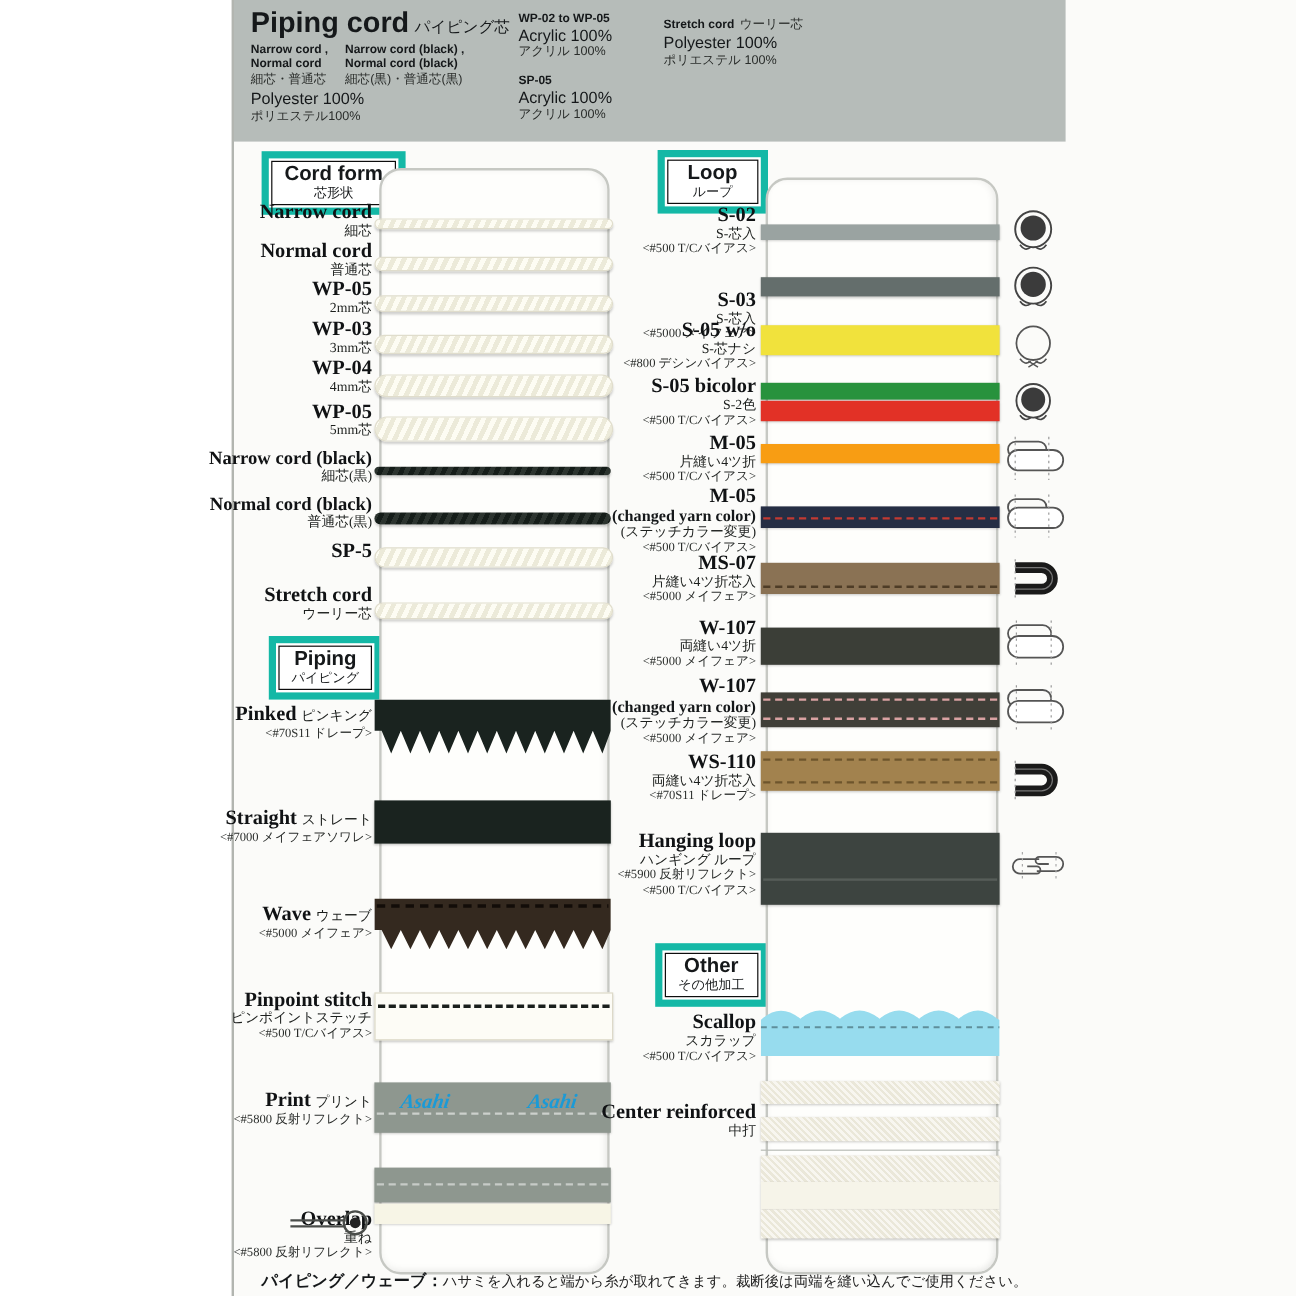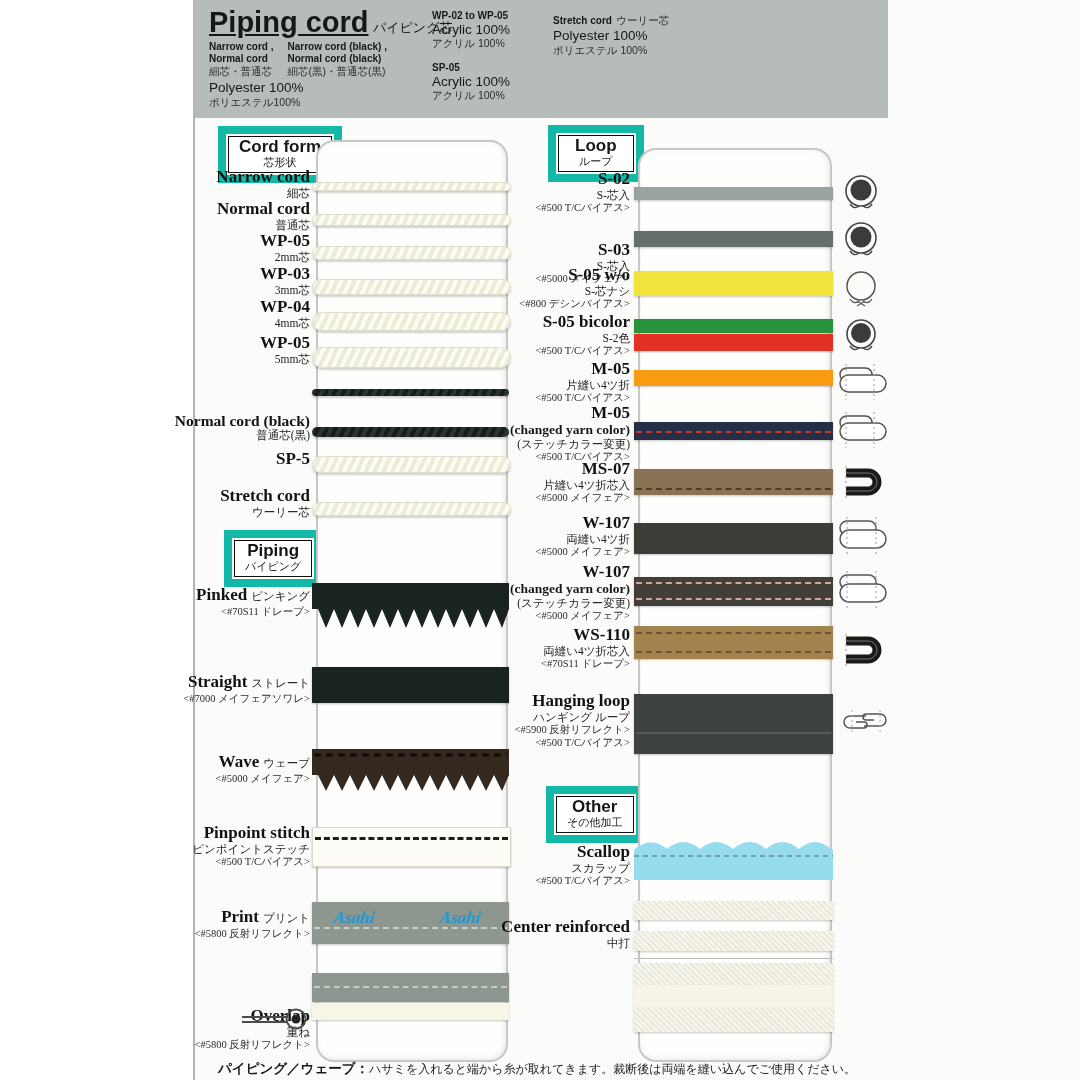--- a/index.html
+++ b/index.html
@@ -3,28 +3,28 @@
 <meta charset="utf-8">
 <style>
   html,body{margin:0;padding:0;}
   .canvas{position:relative;width:1080px;height:1080px;background:#ffffff;overflow:hidden;
           font-family:"Liberation Sans",sans-serif;color:#15181a;}
   .page{position:absolute;left:193px;top:0;width:887px;height:1080px;background:#fbfbf9;
         border-left:2px solid #b2b5b0;}
   
   .header-band{position:absolute;left:195px;top:0;width:693px;height:118px;background:#b6bcb9;}
   .hcol{position:absolute;top:0;}
-  .ht-en{font-weight:bold;font-size:29px;letter-spacing:0;text-decoration:underline;}
+  .ht-en{font-weight:bold;font-size:24px;letter-spacing:0;}
   .ht-jp{font-size:13px;}
   .hb{font-weight:bold;font-size:10px;line-height:1.18;}
   .hn{font-size:13.5px;line-height:1.15;}
   .hj{font-size:10.5px;line-height:1.2;color:#2a2d2b;}
   .hgrid{display:flex;gap:14px;margin-top:2px;}
   
-  .secbox{position:absolute;border:8px solid #14b8a6;background:#fff;padding:2px;}
+  .secbox{position:absolute;border:6px solid #14b8a6;background:#fff;padding:2px;}
   .secbox-inner{border:1px solid #0d0d0d;padding:0 10px 2px;text-align:center;}
   .sb-t{font-weight:bold;font-size:17px;line-height:1.15;}
   .sb-j{font-size:11px;margin-top:-2px;}
   
   .lbl{position:absolute;right:770px;width:240px;text-align:right;line-height:1.1;font-family:Liberation Serif, serif;}
   .lbl-r{right:450px;}
   .t{font-weight:bold;font-size:17px;color:#101214;}
   .t2{font-weight:bold;font-size:13.5px;}
   .j{font-size:11.5px;color:#1c1f1d;}
   .ji{font-weight:normal;}
@@ -141,20 +141,24 @@
     <div class="j">3mm芯</div>
   </div>
   <div class="lbl" style="top:298px;">
     <div class="t">WP-04</div>
     <div class="j">4mm芯</div>
   </div>
   <div class="lbl" style="top:334px;">
     <div class="t">WP-05</div>
     <div class="j">5mm芯</div>
   </div>
+  <div class="lbl" style="top:374px;">
+    <div class="t" style="font-size:15.5px;">Narrow cord (black)</div>
+    <div class="j">細芯(黒)</div>
+  </div>
   <div class="lbl" style="top:412px;">
     <div class="t" style="font-size:15.5px;">Normal cord (black)</div>
     <div class="j">普通芯(黒)</div>
   </div>
   <div class="lbl" style="top:450px;">
     <div class="t">SP-5</div>
   </div>
   <div class="lbl" style="top:487px;">
     <div class="t">Stretch cord</div>
     <div class="j">ウーリー芯</div>

